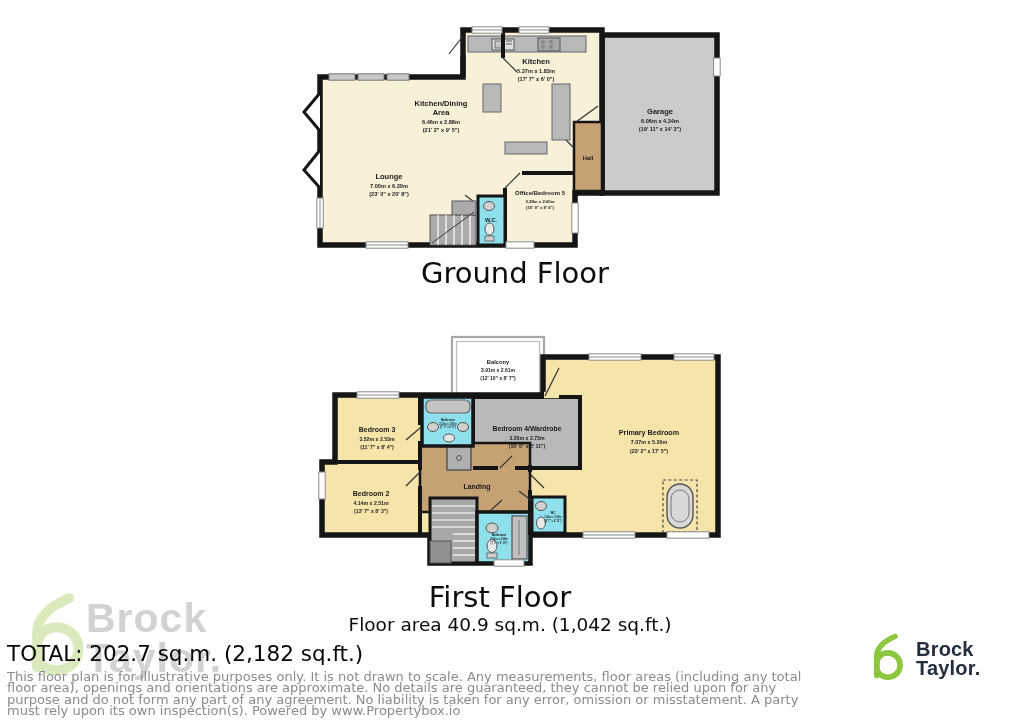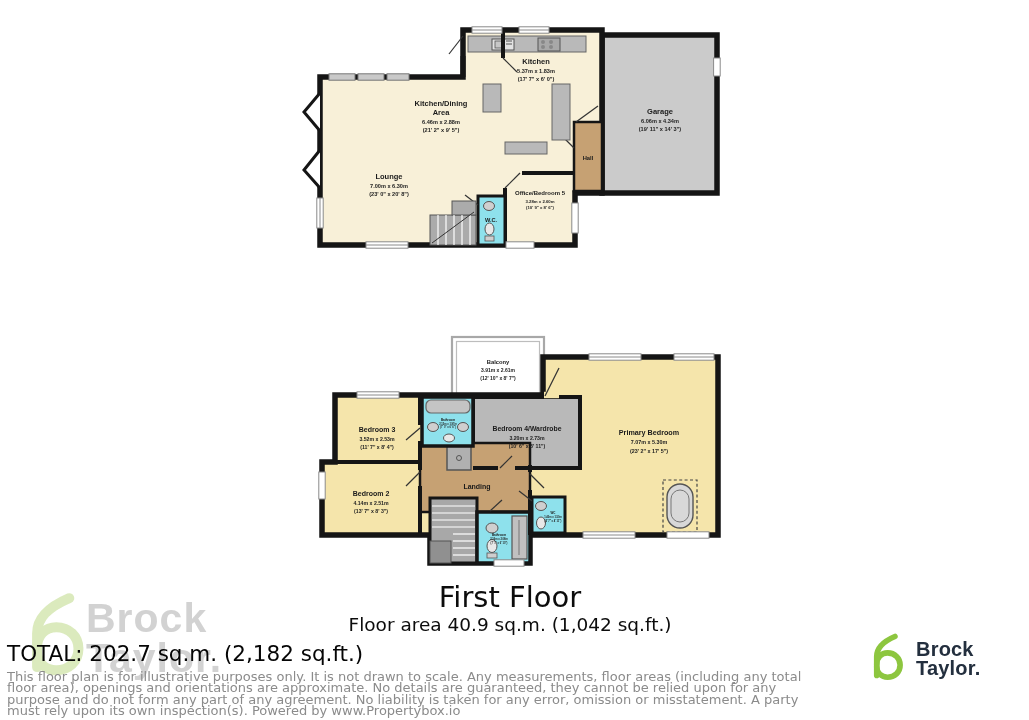--- a/index.html
+++ b/index.html
@@ -121,20 +121,21 @@
 
     <text x="588" y="160" font-size="5.8" text-anchor="middle" class="room-name">Hall</text>
 
     <text x="540" y="195" font-size="6" text-anchor="middle" class="room-name">Office/Bedroom 5</text>
     <text x="540" y="202.5" font-size="4.3" text-anchor="middle" class="room-dim">3.28m x 2.60m</text>
     <text x="540" y="209" font-size="4.3" text-anchor="middle" class="room-dim">(10' 9" x 8' 6")</text>
 
     <text x="491" y="222" font-size="5.6" text-anchor="middle" class="room-name">W.C.</text>
   </svg>
 
+  <div class="floor-title" style="left:300px;top:256px;width:430px;">Ground Floor</div>
 
   <svg style="position:absolute;left:312px;top:330px;" width="412" height="242" viewBox="312 330 412 242">
 
     <rect x="452" y="337" width="92" height="61" fill="#ffffff" stroke="#a8a8a8" stroke-width="2.2"></rect>
     <rect x="456.5" y="341.5" width="83" height="52" fill="none" stroke="#bdbdbd" stroke-width="1.2"></rect>
 
     <path d="M543,395 L543,357 L718,357 L718,535 L530,535 L530,563 L430,563 L430,535 L322,535 L322,462 L335,462 L335,395 Z" fill="#f5e5ab" stroke="#151515" stroke-width="5.5"></path>
 
     <rect x="473" y="397" width="107" height="71" fill="#b9b9b9" stroke="#151515" stroke-width="4"></rect>
 
@@ -241,21 +242,21 @@
 
     <text x="499" y="536" font-size="3" text-anchor="middle" class="room-name">Bathroom</text>
     <text x="499" y="540" font-size="2.6" text-anchor="middle" class="room-dim">2.16m x 2.08m</text>
     <text x="499" y="543.5" font-size="2.6" text-anchor="middle" class="room-dim">(7' 1" x 6' 10")</text>
 
     <text x="553" y="514" font-size="3" text-anchor="middle" class="room-name">WC</text>
     <text x="553" y="518" font-size="2.6" text-anchor="middle" class="room-dim">1.40m x 1.50m</text>
     <text x="553" y="521.5" font-size="2.6" text-anchor="middle" class="room-dim">(4' 7" x 4' 11")</text>
   </svg>
 
-  <div class="floor-title" style="left:295px;top:580px;width:430px;">First Floor</div>
+  <div class="floor-title" style="left:285px;top:580px;width:430px;">First Floor</div>
   <div class="floor-area" style="left:295px;top:614px;width:430px;">Floor area 40.9 sq.m. (1,042 sq.ft.)</div>
 
   <div id="watermark">
     <svg width="78" height="92" viewBox="0 0 100 120" style="opacity:0.55;">
       <path d="M66 8 C38 20 24 34 24 54 L24 98" fill="none" stroke="#aed06b" stroke-width="13" stroke-linecap="round"></path>
       <path d="M24 72 C24 56 35 46 49 46 C66 46 78 58 78 74 C78 91 65 102 49 102 C35 102 24 92 24 78" fill="none" stroke="#aed06b" stroke-width="13" stroke-linecap="round"></path>
     </svg>
     <div class="wm-text">
       <div>Brock</div>
       <div>Taylor.</div>

